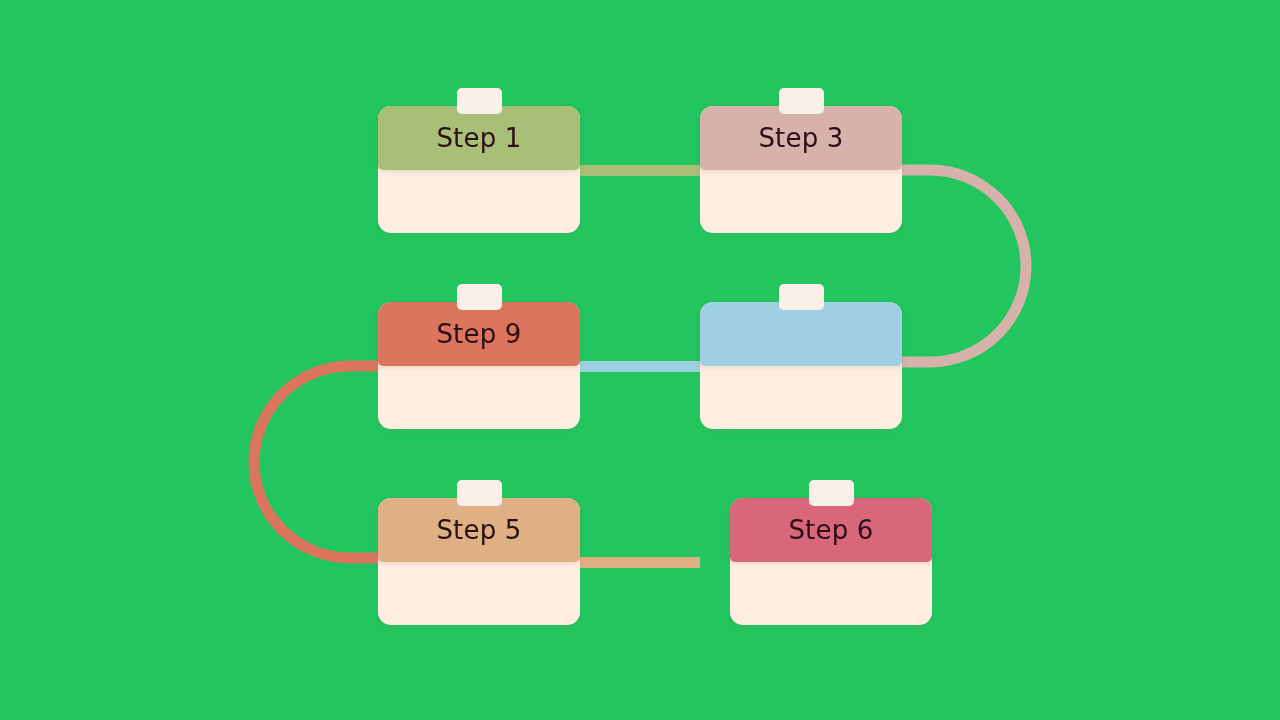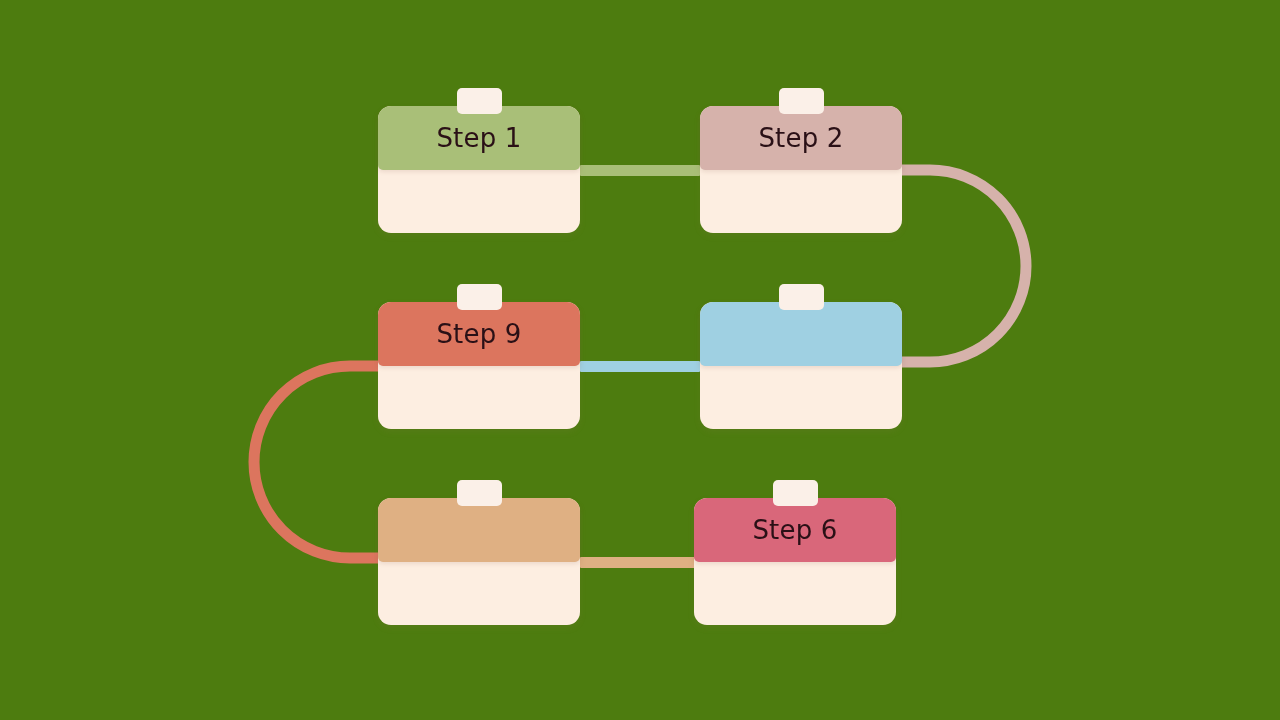--- a/index.html
+++ b/index.html
@@ -11,21 +11,21 @@
   body {
     width: 1280px;
     height: 720px;
     overflow: hidden;
     font-family: "DejaVu Sans", "Liberation Sans", sans-serif;
   }
   #stage {
     position: relative;
     width: 1280px;
     height: 720px;
-    background: #4d7c0f;
+    background: #22c55e;
   }
 
   
   #connector-layer {
     position: absolute;
     left: 0; top: 0;
     width: 1280px;
     height: 720px;
     z-index: 1;
   }
@@ -110,42 +110,43 @@
     <div class="card-body"></div>
     <div class="card-header" style="background:#A9BF78;"></div>
     <div class="card-notch"></div>
     <div class="card-label">Step 1</div>
   </div>
 
   <div class="step-card" style="left:700px; top:106px;">
     <div class="card-body"></div>
     <div class="card-header" style="background:#D6B2AB;"></div>
     <div class="card-notch"></div>
-    <div class="card-label">Step 2</div>
+    <div class="card-label">Step 3</div>
   </div>
 
   <div class="step-card" style="left:378px; top:302px;">
     <div class="card-body"></div>
     <div class="card-header" style="background:#DC755E;"></div>
     <div class="card-notch"></div>
     <div class="card-label">Step 9</div>
   </div>
 
   <div class="step-card" style="left:700px; top:302px;">
     <div class="card-body"></div>
     <div class="card-header" style="background:#9FD0E2;"></div>
     <div class="card-notch"></div>
   </div>
 
   <div class="step-card" style="left:378px; top:498px;">
     <div class="card-body"></div>
     <div class="card-header" style="background:#DFB083;"></div>
     <div class="card-notch"></div>
+    <div class="card-label">Step 5</div>
   </div>
 
-  <div class="step-card" style="left:694px; top:498px;">
+  <div class="step-card" style="left:730px; top:498px;">
     <div class="card-body"></div>
     <div class="card-header" style="background:#D9677A;"></div>
     <div class="card-notch"></div>
     <div class="card-label">Step 6</div>
   </div>
 
 </div>
 
 </body></html>

